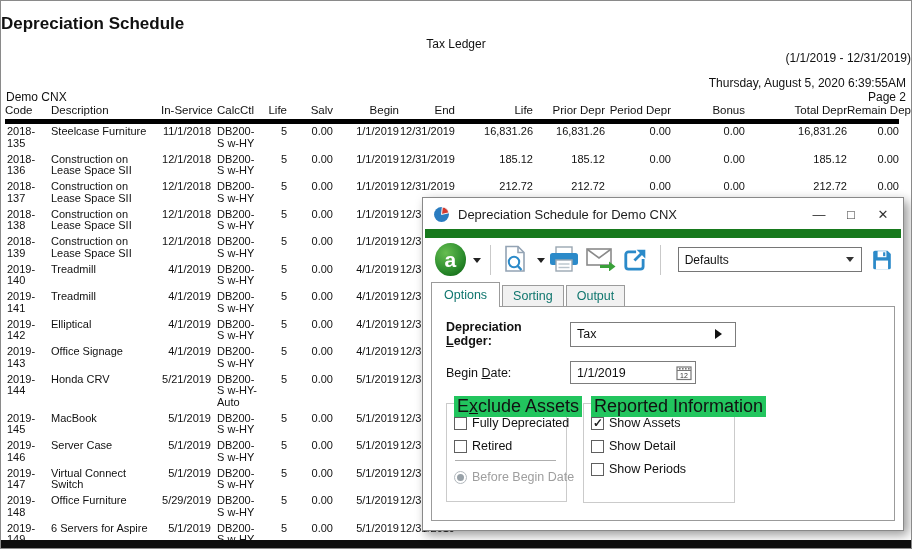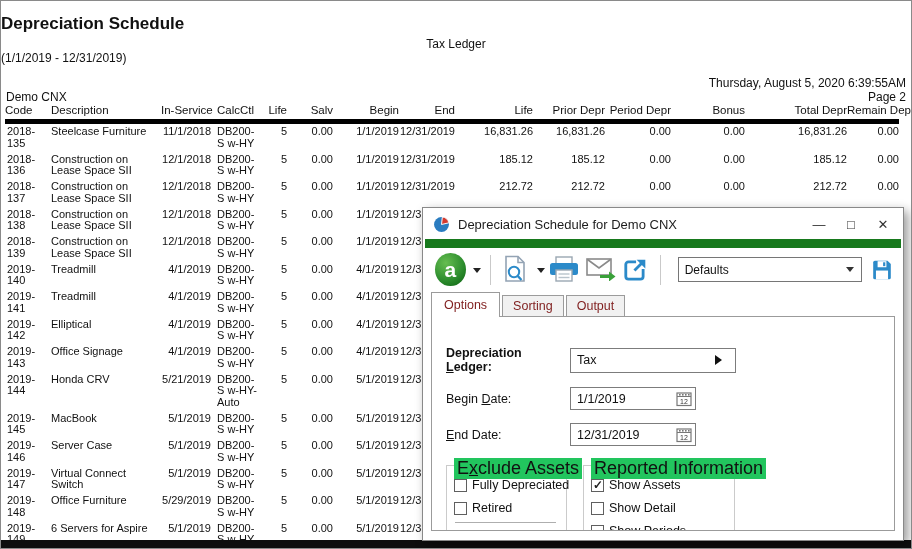--- a/index.html
+++ b/index.html
@@ -4,38 +4,38 @@
 <style>
   html,body { margin:0; padding:0; background:#e8e8e8; }
   .screen {
     position:relative; width:910px; height:547px;
     border:1px solid #8a8a8a; background:#ffffff; overflow:hidden;
     font-family:"Liberation Sans", sans-serif; color:#111;
   }
   
   .rpt-title { position:absolute; top:13px; left:0; width:100%; font-size:17px; font-weight:bold; }
   .rpt-sub   { position:absolute; top:36px; left:0; width:100%; text-align:center; font-size:12px; }
-  .rpt-period{ position:absolute; top:50px; left:0; width:100%; text-align:left; font-size:12px; }
+  .rpt-period{ position:absolute; top:50px; left:0; width:100%; text-align:right; font-size:12px; }
   .rpt-when  { position:absolute; top:75px; right:5px; font-size:12px; }
   .rpt-page  { position:absolute; top:89px; right:5px; font-size:12px; }
   .rpt-co    { position:absolute; top:89px; left:5px;  font-size:12px; }
 
   table.rpt { position:absolute; left:4px; top:103px; width:894px;
     border-collapse:collapse; table-layout:fixed; font-size:11px; }
   table.rpt th { font-size:11.5px; font-weight:normal; padding:0 0 3px 0;
     border-bottom:5px solid #000000; text-align:left; white-space:nowrap; }
   table.rpt th.num, table.rpt td.num { text-align:right; }
   table.rpt td { vertical-align:top; line-height:11.5px; padding:2px 0 2.5px 0;
     overflow-wrap:break-word; }
   table.rpt td.pl, table.rpt th.pl { padding-left:6px; }
   table.rpt td.code { padding-left:2px; }
   .bottom-strip { position:absolute; left:0; right:0; bottom:0; height:8px; background:#0e0e0e; }
 
   
-  .dialog { position:absolute; left:421px; top:206px; width:482px; height:334px;
+  .dialog { position:absolute; left:421px; top:196px; width:482px; height:334px;
     box-sizing:border-box; background:#fff; border:1px solid #898989; padding:2px;
     box-shadow:4px 4px 10px rgba(0,0,0,.40); display:flex; flex-direction:column; }
   .titlebar { height:29px; display:flex; align-items:center; padding:0 2px 0 8px; flex:none; }
   .title-text { flex:1; font-size:13px; color:#1c1c1c; margin-left:8px; white-space:nowrap; overflow:hidden; }
   .winbtn { width:32px; height:24px; display:flex; align-items:center; justify-content:center;
     font-size:13px; color:#333; cursor:default; }
   .greenbar { height:9px; background:#17791d; flex:none; }
   .toolbar { height:43px; display:flex; align-items:center; padding:0 8px 0 10px; flex:none; }
   .logo { width:33px; height:33px; border-radius:50%;
     background:radial-gradient(circle at 35% 30%, #66bd50, #2f8f2f 55%, #0d6413 95%);
@@ -44,26 +44,26 @@
     margin:5px 0 0 7px; }
   .tsep { width:1px; height:30px; background:#c9c9c9; margin:0 9px; flex:none; }
   .tbtn { display:flex; align-items:center; margin:0 3px; }
   .profile-combo { width:182px; height:23px; border:1px solid #767676; background:#fff;
     display:flex; align-items:center; justify-content:space-between; padding:0 7px 0 6px;
     font-size:12px; margin-left:8px; }
   .combo-caret { width:0; height:0; border:4px solid transparent; border-top:5px solid #333; margin-top:4px; }
   .savebtn { margin-left:9px; display:flex; align-items:center; }
 
   .tabstrip { display:flex; align-items:flex-end; padding-left:6px; height:25px; flex:none; }
-  .tab { font-size:12.5px; color:#7f1d1d; background:#f1f1f1; border:1px solid #9b9b9b;
+  .tab { font-size:12.5px; color:#0f766e; background:#f1f1f1; border:1px solid #9b9b9b;
     border-bottom:none; padding:3px 10px 4px; margin-right:2px; position:relative; top:1px; }
   .tab.active { background:#fff; padding:5px 12px 5px; z-index:3; }
 
   .panel { flex:1; border:1px solid #9b9b9b; margin:0 6px 7px 6px; background:#fff;
-    position:relative; z-index:2; padding-top:16px; overflow:hidden; }
+    position:relative; z-index:2; padding-top:0; overflow:hidden; }
   .frow { display:flex; align-items:center; margin:13px 0 0 14px; }
   .flabel { width:124px; font-size:12.5px; flex:none; }
   .flabel.b { font-weight:bold; }
   .combo-field { width:166px; height:25px; box-sizing:border-box; border:1px solid #7c7c7c;
     display:flex; align-items:center; justify-content:space-between; padding:0 8px 0 6px; font-size:12.5px; }
   .arrow-right { width:0; height:0; border:5px solid transparent; border-left:7px solid #111; }
   .date-field { width:126px; height:23px; box-sizing:border-box; border:1px solid #7c7c7c;
     display:flex; align-items:center; justify-content:space-between; padding:0 3px 0 6px; font-size:12.5px; }
   .u { text-decoration:underline; }
 
@@ -473,37 +473,20 @@
         <span class="flabel b"><span>Depreciation </span><span class="u">L</span><span>edger:</span></span>
         <span class="combo-field">
           <span>Tax</span>
           <span class="arrow-right"></span>
         </span>
       </div>
       <div class="frow">
         <span class="flabel"><span>Begin </span><span class="u">D</span><span>ate:</span></span>
         <span class="date-field">
           <span>1/1/2019</span>
-          <span style="display:flex">
-            <svg width="16" height="16" viewBox="0 0 16 16">
-              <rect x="1" y="2" width="14" height="12.5" fill="#fff" stroke="#777" stroke-width="1.2"></rect>
-              <line x1="1" y1="5.5" x2="15" y2="5.5" stroke="#777" stroke-width="1"></line>
-              <rect x="3" y="3" width="1.6" height="1.6" fill="#777"></rect>
-                <rect x="6" y="3" width="1.6" height="1.6" fill="#777"></rect>
-                <rect x="9" y="3" width="1.6" height="1.6" fill="#777"></rect>
-                <rect x="12" y="3" width="1.6" height="1.6" fill="#777"></rect>
-              <text x="8" y="12.6" font-size="7" text-anchor="middle" fill="#333" font-family="Liberation Sans, sans-serif">12</text>
-            </svg>
-          </span>
-        </span>
-      </div>
-      <div class="frow">
-        <span class="flabel"><span></span><span class="u">E</span><span>nd Date:</span></span>
-        <span class="date-field">
-          <span>12/31/2019</span>
           <span style="display:flex">
             <svg width="16" height="16" viewBox="0 0 16 16">
               <rect x="1" y="2" width="14" height="12.5" fill="#fff" stroke="#777" stroke-width="1.2"></rect>
               <line x1="1" y1="5.5" x2="15" y2="5.5" stroke="#777" stroke-width="1"></line>
               <rect x="3" y="3" width="1.6" height="1.6" fill="#777"></rect>
                 <rect x="6" y="3" width="1.6" height="1.6" fill="#777"></rect>
                 <rect x="9" y="3" width="1.6" height="1.6" fill="#777"></rect>
                 <rect x="12" y="3" width="1.6" height="1.6" fill="#777"></rect>
               <text x="8" y="12.6" font-size="7" text-anchor="middle" fill="#333" font-family="Liberation Sans, sans-serif">12</text>
             </svg>

